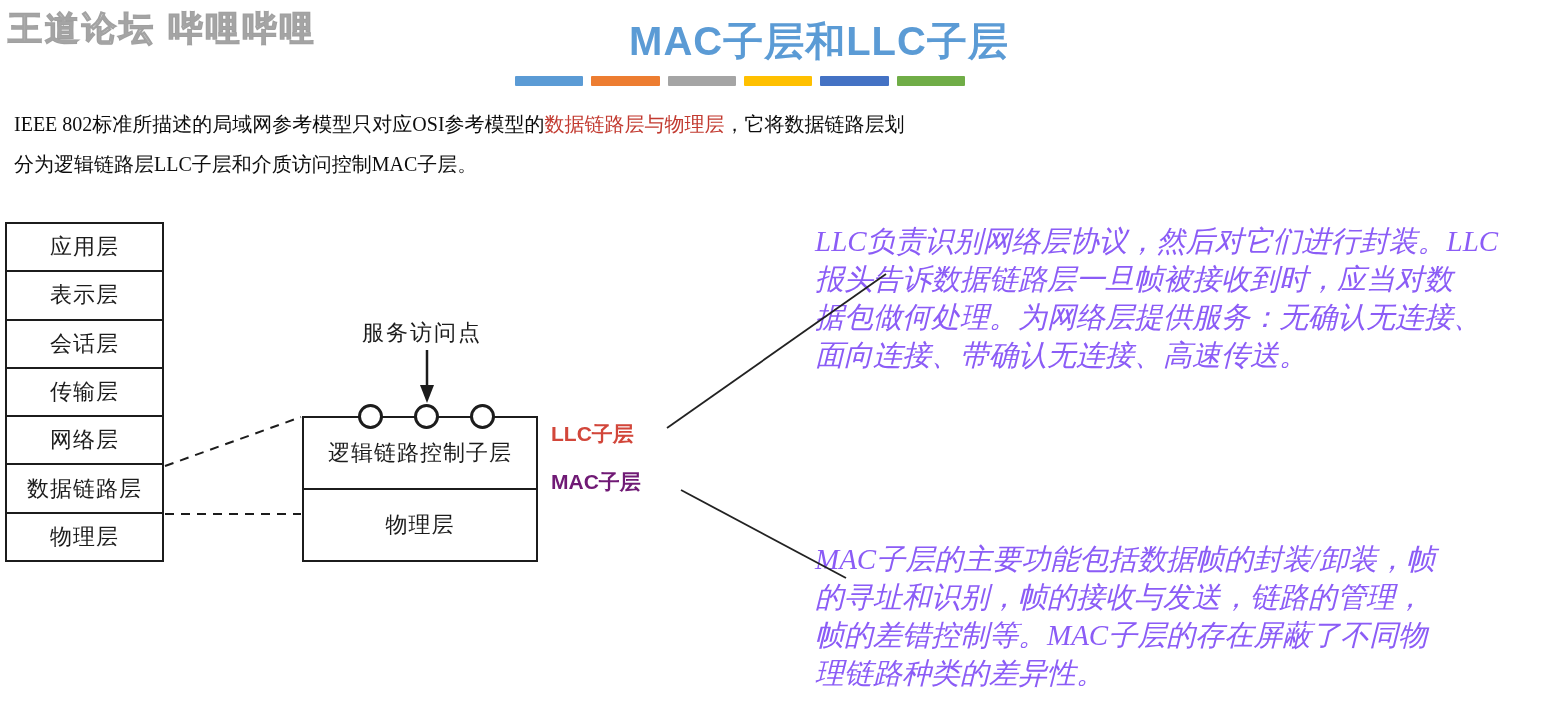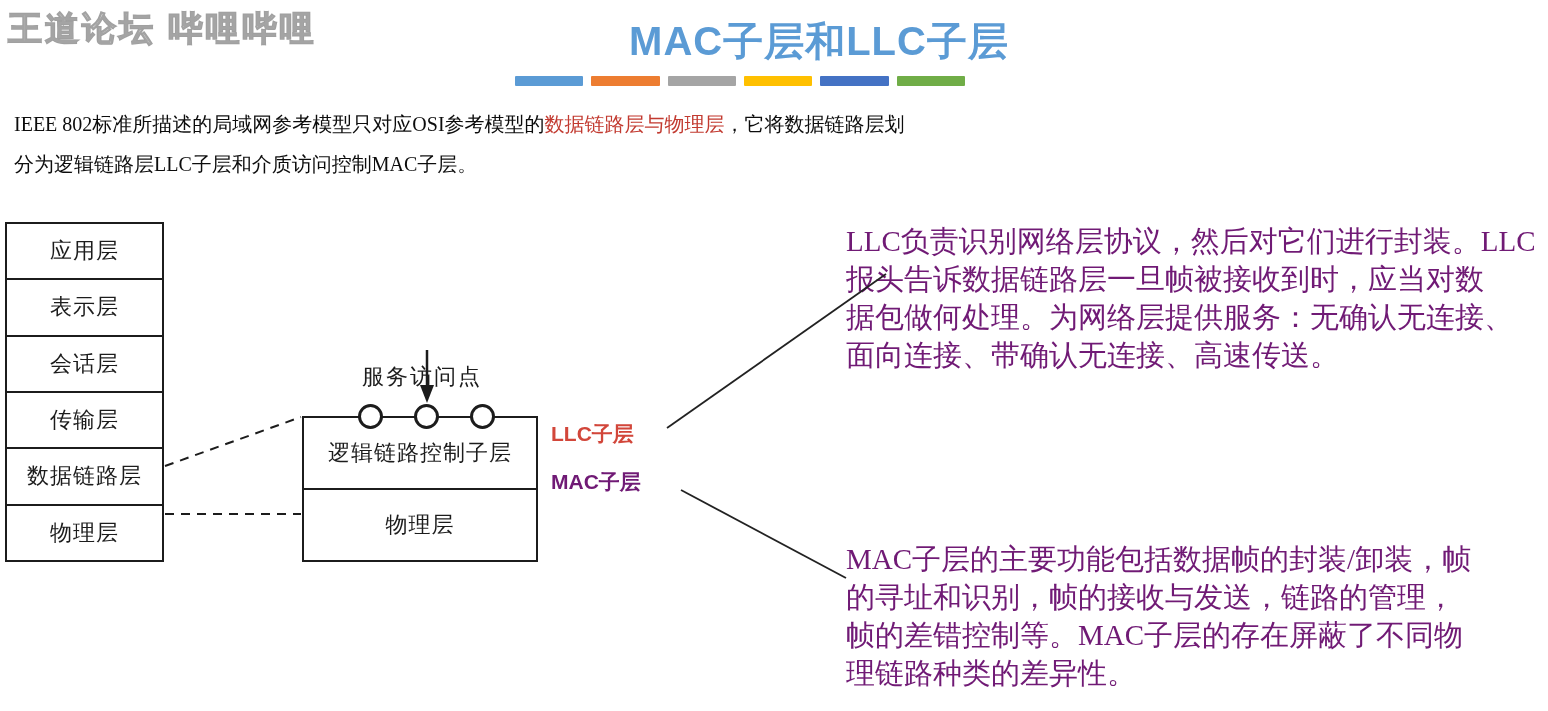--- a/index.html
+++ b/index.html
@@ -60,36 +60,36 @@
   
   .sap-circle{
     position:absolute;width:25px;height:25px;border-radius:50%;
     border:3px solid #1c1c1c;background:#ffffff;
     box-sizing:border-box;z-index:3;
   }
   .sap-label{
     position:absolute;left:362px;top:318px;
     font-size:22px;color:#1c1c1c;letter-spacing:2px;
     white-space:nowrap;
-    margin-top:44px;
   }
   
   .sub-label{
     position:absolute;
     font-size:21px;font-weight:600;
     font-family:"Liberation Sans","DejaVu Sans",sans-serif;
     white-space:nowrap;
   }
   .llc-label{left:551px;top:420px;}
   .mac-label{left:551px;top:468px;}
   
   .note{
-    position:absolute;left:846px;width:700px;
-    font-size:29px;line-height:38px;color:#701a75;
+    position:absolute;left:815px;width:700px;
+    font-size:29px;line-height:38px;color:#8b5cf6;
     white-space:nowrap;
+    font-style:italic;
   }
   .llc-note{top:222px;}
   .mac-note{top:540px;}
   
   .overlay{
     position:absolute;left:0;top:0;width:1548px;height:711px;
     pointer-events:none;z-index:2;
   }
 </style>
 </head>
@@ -113,20 +113,21 @@
   <div class="intro">
     <div><span>IEEE 802标准所描述的局域网参考模型只对应OSI参考模型的</span><span style="color: rgb(194, 58, 48);">数据链路层与物理层</span><span>，它将数据链路层划</span></div>
     <div>分为逻辑链路层LLC子层和介质访问控制MAC子层。</div>
   </div>
 
   <div class="stack osi">
     <div class="row">应用层</div>
     <div class="row">表示层</div>
     <div class="row">会话层</div>
     <div class="row">传输层</div>
+    <div class="row">网络层</div>
     <div class="row">数据链路层</div>
     <div class="row">物理层</div>
   </div>
 
   <div class="stack ieee">
     <div class="row">逻辑链路控制子层</div>
     <div class="row">物理层</div>
   </div>
 
   <div class="sap-circle" style="left:358px;top:404px;"></div>

